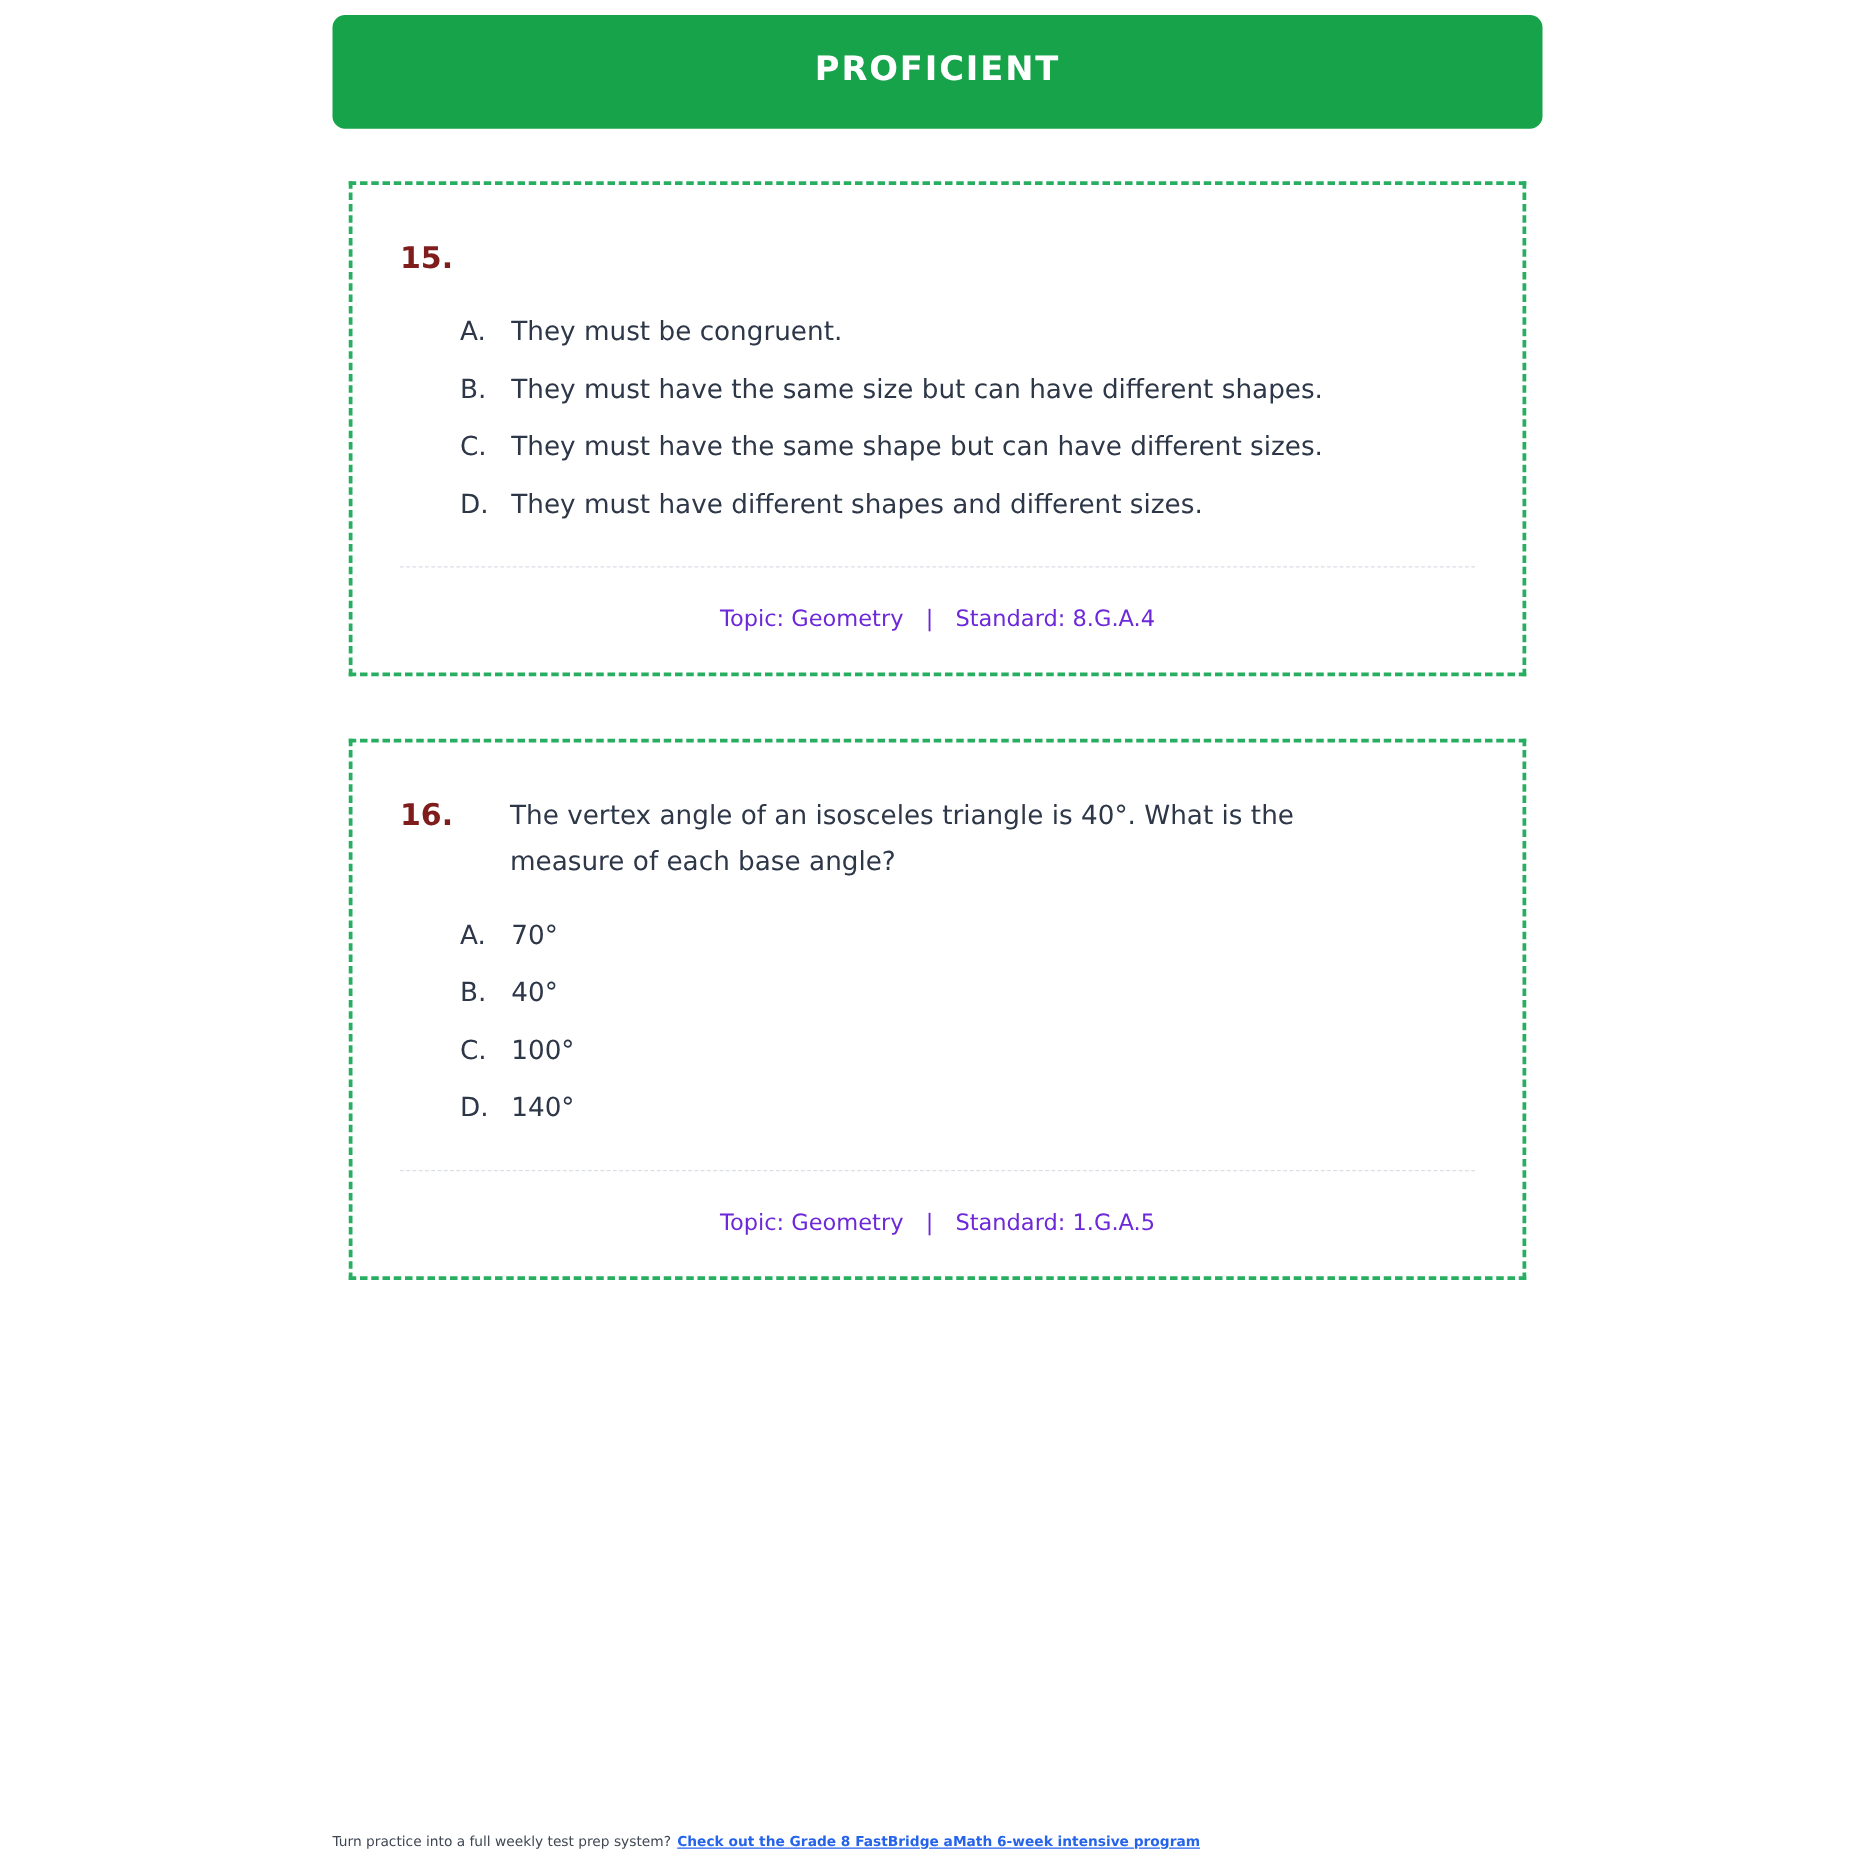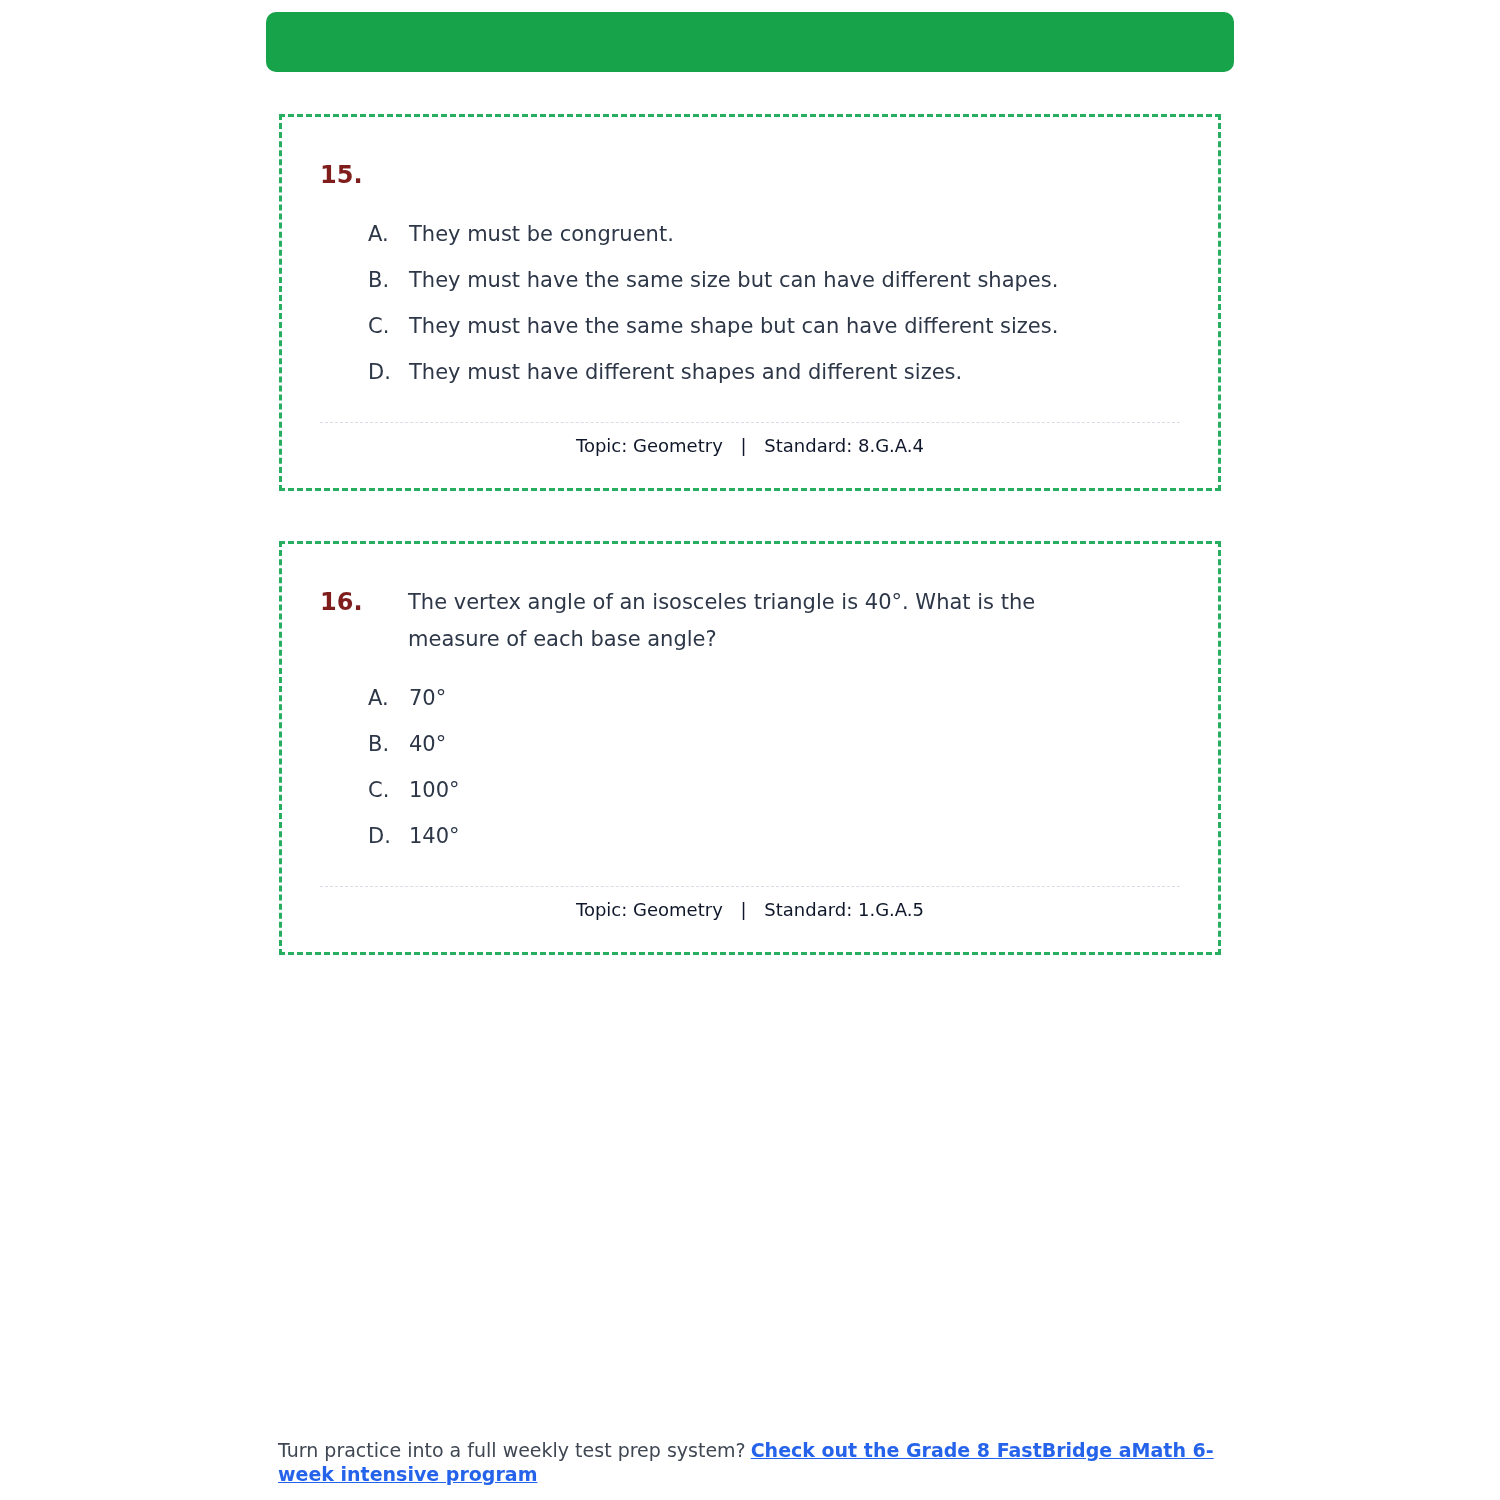--- a/index.html
+++ b/index.html
@@ -70,53 +70,54 @@
     margin-bottom: 14px;
   }
   .opt-letter { flex: none; width: 41px; }
   .opt-text { flex: 1; }
 
   .divider {
     border-top: 1px dashed #d9dde4;
     margin: 34px 2px 0;
   }
   .card-meta {
-    margin-top: 12px;
+    margin-top: 31px;
     text-align: center;
     font-size: 18px;
-    color: #0f172a;
+    color: #6d28d9;
   }
   .card-meta .sep { margin: 0 12px; }
 
   
   .page-footer {
     position: absolute;
-    left: 278px;
+    left: 266px;
     bottom: 14px;
     width: 970px;
-    font-size: 19px;
+    font-size: 11px;
     color: #3f4753;
     line-height: 24px;
   }
   .footer-link {
     color: #2563eb;
     font-weight: bold;
     text-decoration: underline;
     margin-left: 5px;
     cursor: pointer;
   }
 </style>
 </head>
 <body>
 
 <div class="page">
 
   <div class="container">
 
     <header class="banner">
+      <div class="banner-title">PROFICIENT</div>
     </header>
 
     <section class="question-card">
       <div class="q-row">
         <div class="q-num">15.</div>
       </div>
       <div class="options">
         <div class="option">
           <span class="opt-letter">A.</span>
           <span class="opt-text">They must be congruent.</span>

